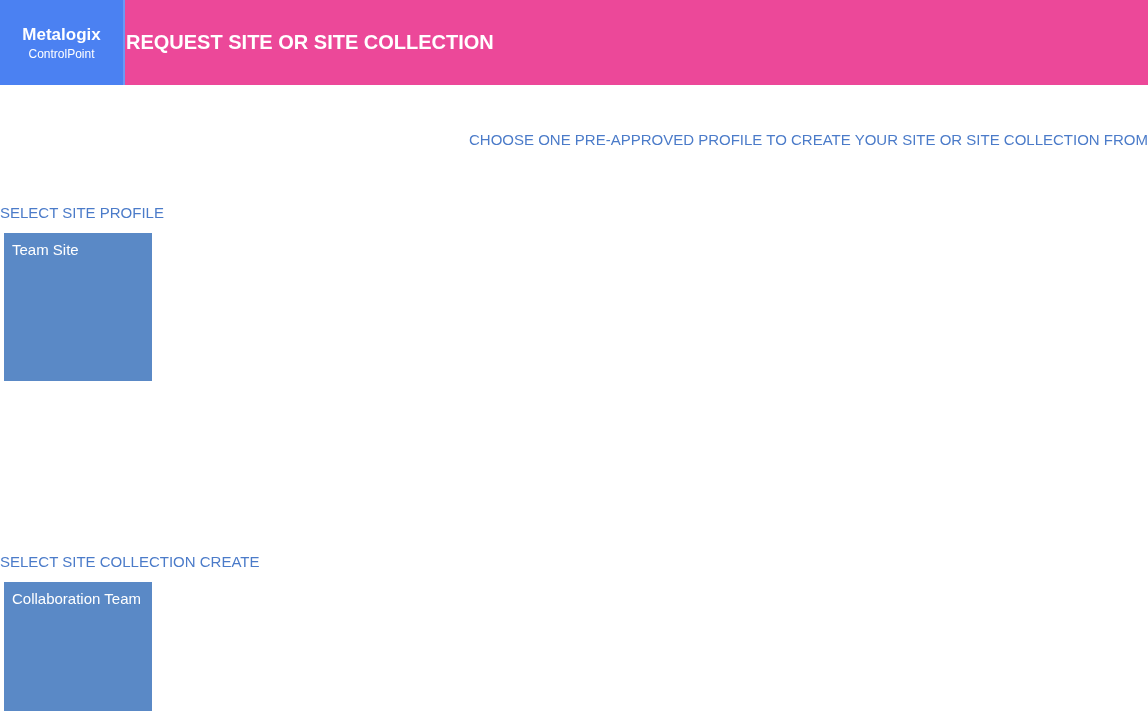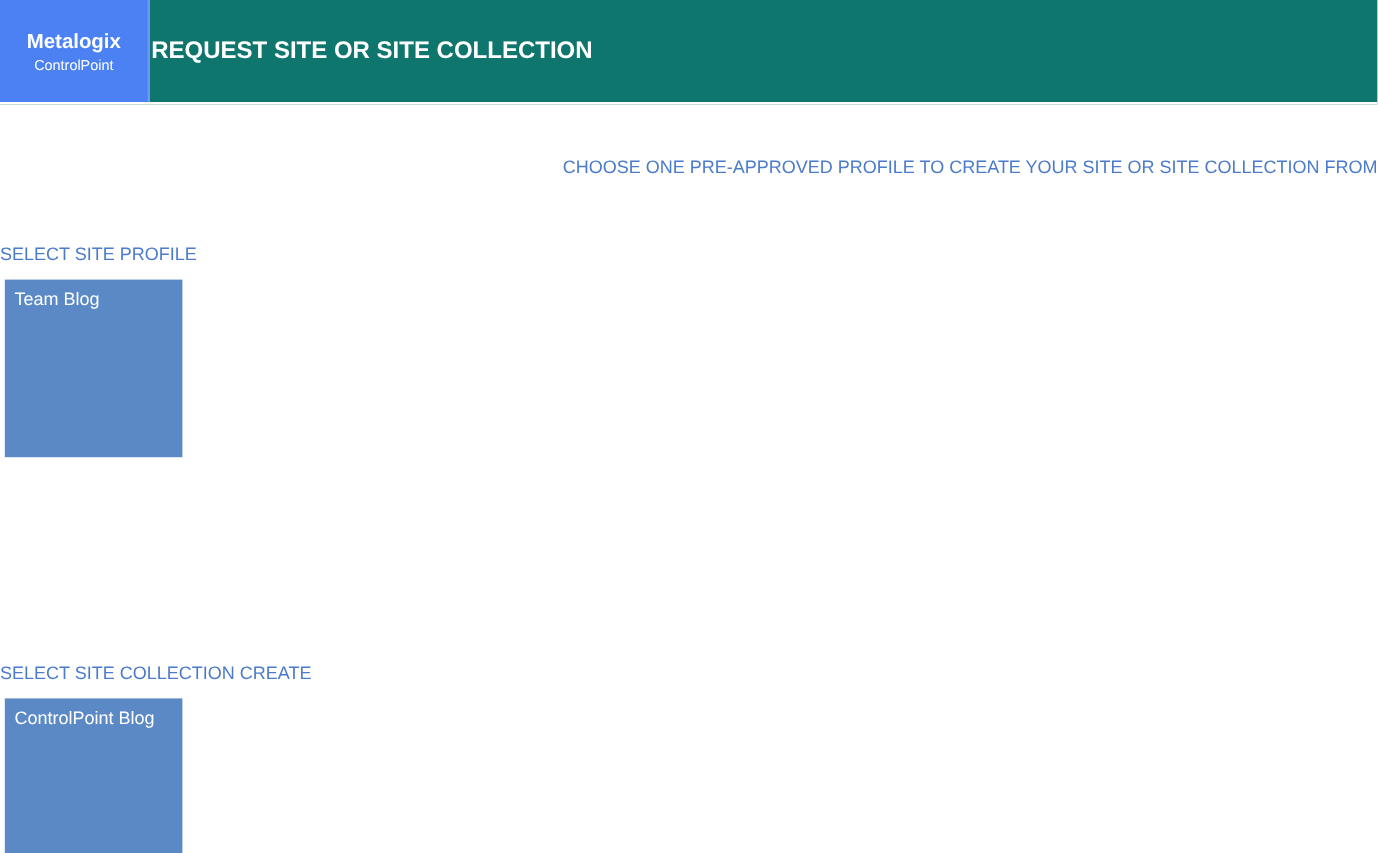--- a/index.html
+++ b/index.html
@@ -8,21 +8,21 @@
       box-sizing: border-box;
     }
     body {
       font-family: "Segoe UI", Tahoma, Geneva, Verdana, sans-serif;
       background: #ffffff;
       width: 1148px;
       height: 711px;
     }
     .header {
       display: flex;
-      background: #0f766e;
+      background: #ec4899;
       height: 87px;
       border-bottom: 2px solid #ffffff;
     }
     .logo-box {
       width: 125px;
       background: #4b81f2;
       display: flex;
       flex-direction: column;
       align-items: center;
       justify-content: center;
@@ -88,22 +88,22 @@
     <div class="logo-subtitle">ControlPoint</div>
   </div>
   <div class="header-title">REQUEST SITE OR SITE COLLECTION</div>
 </div>
 
 <div class="instruction">CHOOSE ONE PRE-APPROVED PROFILE TO CREATE YOUR SITE OR SITE COLLECTION FROM</div>
 
 <div class="section-heading">SELECT SITE PROFILE</div>
 <div class="tile-row">
   <div class="tile">
-    <span>Team Blog</span>
+    <span>Team Site</span>
   </div>
 </div>
 
 <div class="section-heading second">SELECT SITE COLLECTION CREATE</div>
 <div class="tile-row">
   <div class="tile">
-    <span>ControlPoint Blog</span>
+    <span>Collaboration Team</span>
   </div>
 </div>
 
 </body></html>

